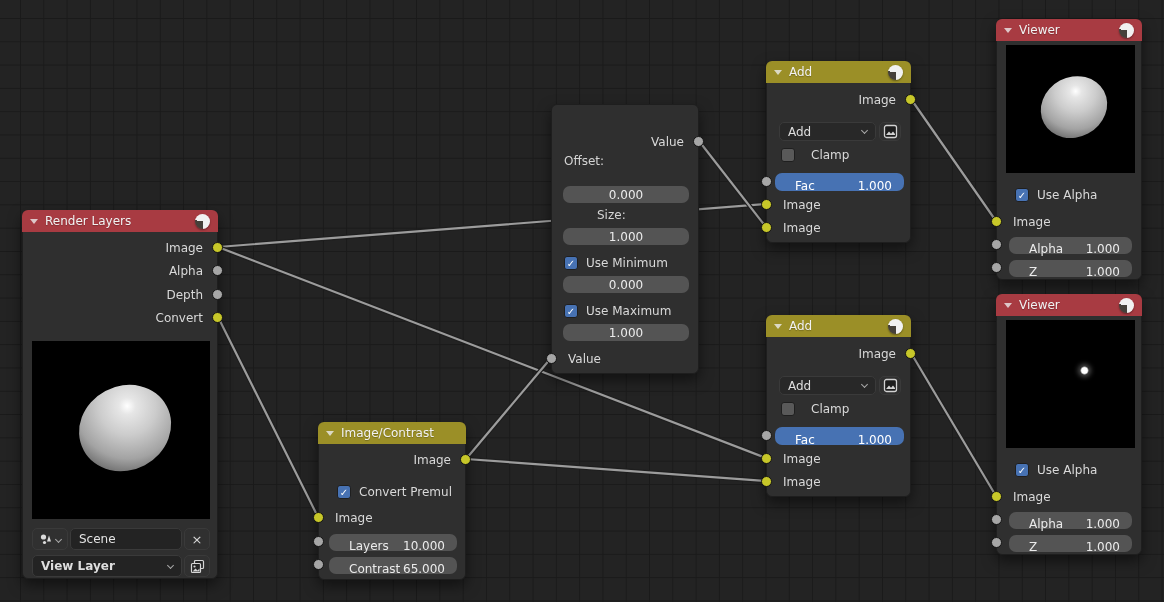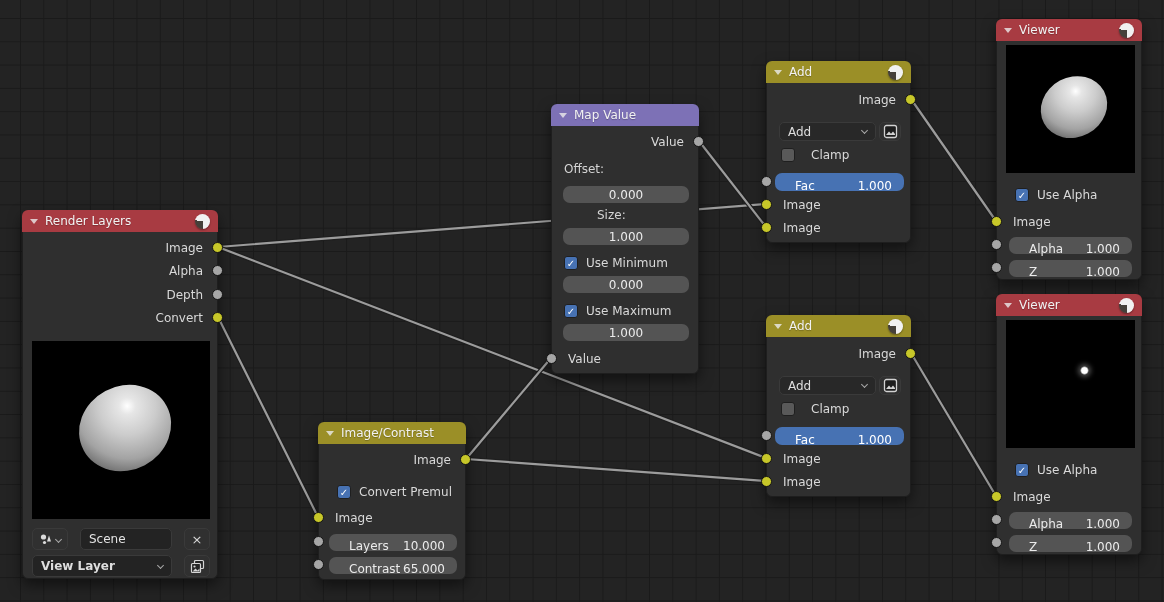--- a/index.html
+++ b/index.html
@@ -56,21 +56,21 @@
   .iconbtn{background:#303030;border:1px solid #3a3a3a;border-radius:5px;
     display:flex;align-items:center;justify-content:center;}
   .preview{position:absolute;background:#000;overflow:hidden;}
   .sphere{position:absolute;left:26%;top:25%;width:53%;height:47%;border-radius:50%;
     transform:rotate(-28deg);
     background:radial-gradient(ellipse at 63% 28%, #ffffff 0%, #e6e6e6 10%, #cccccc 34%,
       #a3a3a3 62%, #5f5f5f 86%, #2e2e2e 100%);}
   .glint{position:absolute;left:57%;top:36%;width:9px;height:9px;border-radius:50%;
     background:radial-gradient(circle,#ffffff 0%,#ffffff 45%,rgba(255,255,255,0) 78%);
     box-shadow:0 0 5px 2px rgba(255,255,255,.3);}
-  .srow{position:absolute;display:flex;gap:12px;}
+  .srow{position:absolute;display:flex;gap:2px;}
   .scene-field{flex:1;background:#232323;border:1px solid #3a3a3a;border-radius:5px;
     display:flex;align-items:center;padding:0 8px;color:#e3e3e3;}
   .xbtn{width:26px;background:#303030;border:1px solid #3a3a3a;border-radius:5px;
     color:#d8d8d8;display:flex;align-items:center;justify-content:center;font-size:13px;}
   .vl-drop{flex:1;background:#232323;border:1px solid #3a3a3a;border-radius:5px;
     display:flex;align-items:center;padding:0 8px;color:#dedede;font-weight:bold;}
 </style>
 </head>
 <body>
 
@@ -168,28 +168,24 @@
     <span class="socket sock-in gray" style="top:113px;"></span>
 
     <div class="field lv" style="left:10px;top:134px;width:128px;">
       <span>Contrast</span>
       <span>65.000</span>
     </div>
     <span class="socket sock-in gray" style="top:136px;"></span>
   </div>
 
   <div class="node" style="left:551px;top:104px;width:148px;height:270px;">
-    <div class="nhead hd-purple">
-      <span class="tri"></span>
-      <span class="ntitle">Map Value</span>
-    </div>
     <div class="row out-label" style="top:29px;">Value</div>
     <span class="socket sock-out gray" style="top:31px;"></span>
 
-    <div class="mini-label" style="top:48px;margin-top:8px;">Offset:</div>
+    <div class="mini-label" style="top:48px;">Offset:</div>
     <div class="field" style="left:11px;top:81px;width:126px;">
       <span>0.000</span>
     </div>
 
     <div class="mini-label" style="top:102px;margin-left:33px;">Size:</div>
     <div class="field" style="left:11px;top:123px;width:126px;">
       <span>1.000</span>
     </div>
 
     <span class="checkbox" style="left:12px;top:151px;"><span>✓</span></span>

